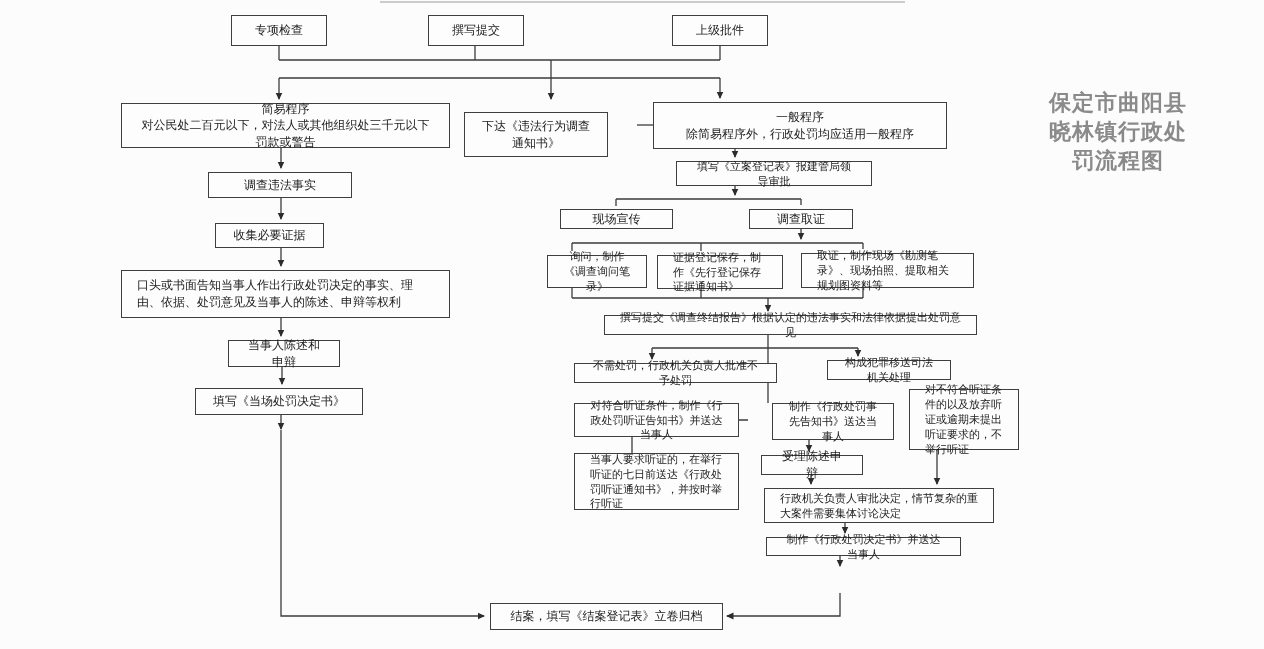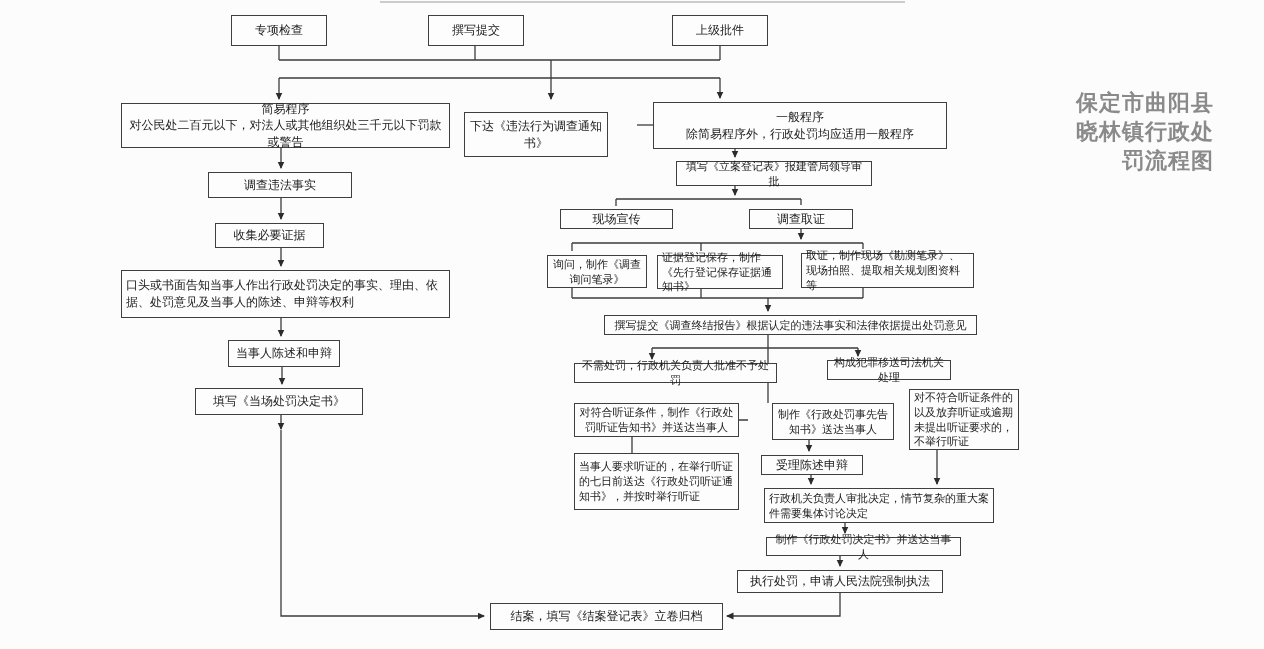--- a/index.html
+++ b/index.html
@@ -8,28 +8,28 @@
     background:#fcfcfc;
     font-family:"Liberation Sans","DejaVu Sans",sans-serif;
     color:#1c1c1c;
   }
   .wires{position:absolute;left:0;top:0;width:1264px;height:649px;}
   .node{
     position:absolute;box-sizing:border-box;
     border:1px solid #3f3f3f;background:#fdfdfd;
     display:flex;align-items:center;justify-content:center;
     text-align:center;font-size:12px;line-height:1.38;
-    padding:1px 4px;
+    padding:1px 15px;
   }
   .node.col{flex-direction:column;}
   .node.left{text-align:left;justify-content:flex-start;}
   .node.fs11{font-size:11px;line-height:1.35;margin-left:24px;}
   .side-title{
     position:absolute;left:1022px;top:88px;width:192px;
-    text-align:right;font-weight:bold;font-size:22px;line-height:29px;
+    text-align:center;font-weight:bold;font-size:22px;line-height:29px;
     color:#8a8a8a;letter-spacing:1px;
   }
 </style>
 </head>
 <body>
 
 <div class="canvas">
 
   <svg class="wires" width="1264" height="649" viewBox="0 0 1264 649" fill="none" stroke="#3b3b3b" stroke-width="1.3">
     <defs>
@@ -130,21 +130,20 @@
   <div class="node fs11" style="left:803px;top:360px;width:124px;height:20px">构成犯罪移送司法机关处理</div>
 
   <div class="node fs11" style="left:550px;top:403px;width:165px;height:34px">对符合听证条件，制作《行政处罚听证告知书》并送达当事人</div>
   <div class="node fs11" style="left:748px;top:403px;width:122px;height:37px">制作《行政处罚事先告知书》送达当事人</div>
   <div class="node fs11 left" style="left:885px;top:389px;width:110px;height:61px">对不符合听证条件的以及放弃听证或逾期未提出听证要求的，不举行听证</div>
   <div class="node fs11 left" style="left:550px;top:453px;width:165px;height:57px">当事人要求听证的，在举行听证的七日前送达《行政处罚听证通知书》，并按时举行听证</div>
   <div class="node" style="left:761px;top:455px;width:102px;height:20px">受理陈述申辩</div>
 
   <div class="node fs11 left" style="left:740px;top:488px;width:230px;height:35px">行政机关负责人审批决定，情节复杂的重大案件需要集体讨论决定</div>
   <div class="node fs11" style="left:742px;top:537px;width:195px;height:19px">制作《行政处罚决定书》并送达当事人</div>
-  <div class="node" style="left:737px;top:570px;width:206px;height:23px">执行处罚，申请人民法院强制执法</div>
   <div class="node" style="left:490px;top:603px;width:233px;height:27px">结案，填写《结案登记表》立卷归档</div>
 
   <div class="side-title">
     <div>保定市曲阳县</div>
     <div>晓林镇行政处</div>
     <div>罚流程图</div>
   </div>
 
 </div>
 

